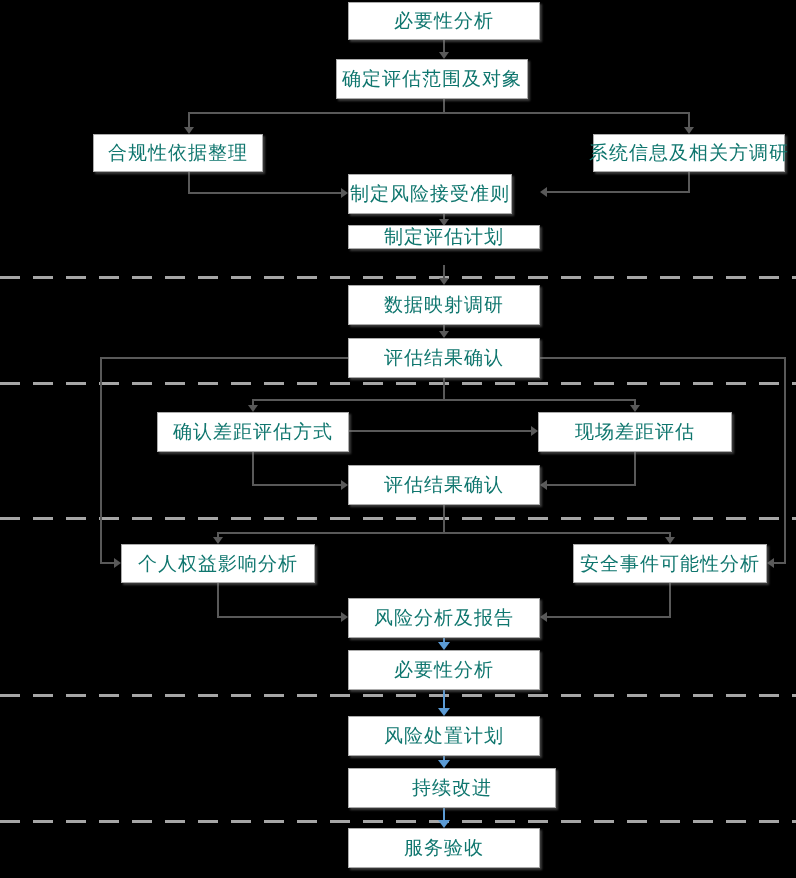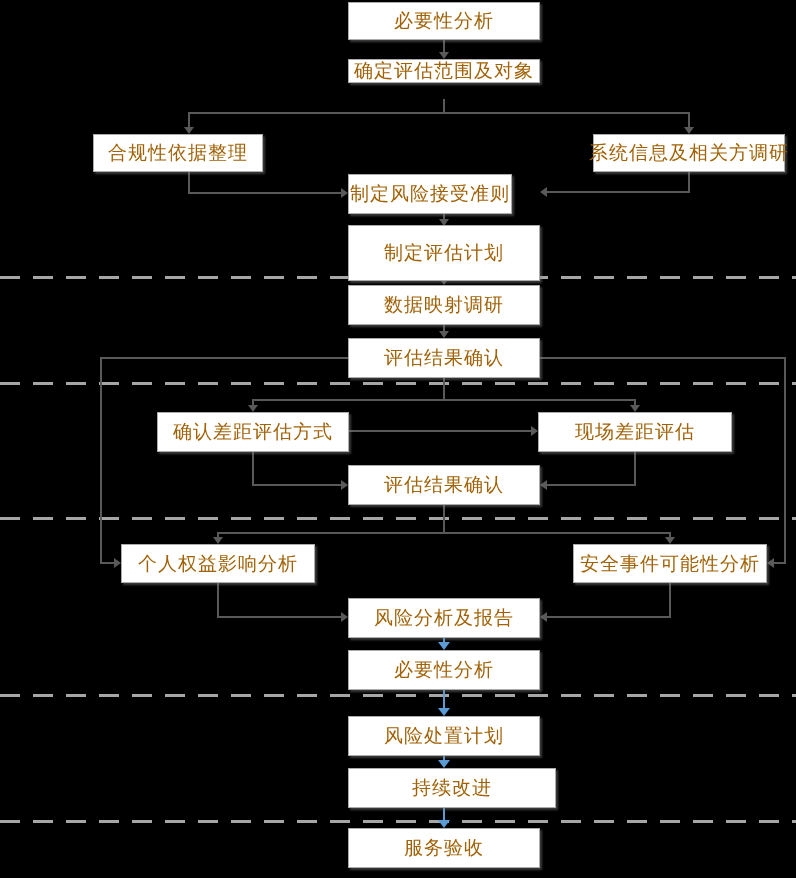--- a/index.html
+++ b/index.html
@@ -4,21 +4,21 @@
 <style>
   html,body{margin:0;padding:0;background:#000;}
   .stage{
     position:relative;width:796px;height:878px;background:#000;overflow:hidden;
     font-family:"DejaVu Sans","Liberation Sans",sans-serif;
   }
   .node{
     position:absolute;background:#fff;border:1px solid #ababab;
     box-shadow:2px 2px 2px rgba(130,130,130,0.45);
     display:flex;align-items:center;justify-content:center;
-    color:#a16207;font-size:19px;letter-spacing:1px;white-space:nowrap;
+    color:#0f766e;font-size:19px;letter-spacing:1px;white-space:nowrap;
     box-sizing:border-box;z-index:3;
   }
   .dash{
     position:absolute;left:0;width:796px;height:3px;z-index:1;
     background:repeating-linear-gradient(to right,#a6a6a6 0 20px,transparent 20px 33px);
   }
   .ln{position:absolute;background:#595959;z-index:2;}
   .bln{position:absolute;background:#5b9bd5;z-index:2;}
   .ah{position:absolute;width:0;height:0;z-index:2;}
   .ah-down{border-left:5px solid transparent;border-right:5px solid transparent;border-top:7px solid #595959;}
@@ -115,33 +115,33 @@
 
   <i class="bln" style="left:443px;top:756px;width:2px;height:5px"></i>
   <i class="ah bah-down" style="left:438px;top:760px"></i>
 
   <i class="bln" style="left:443px;top:808px;width:2px;height:13px"></i>
   <i class="ah bah-down" style="left:438px;top:820px"></i>
 
   <div class="node" style="left:348px;top:2px;width:192px;height:38px">
     <span>必要性分析</span>
   </div>
-  <div class="node" style="left:348px;top:59px;width:192px;height:24px">
+  <div class="node" style="left:336px;top:59px;width:192px;height:40px">
     <span>确定评估范围及对象</span>
   </div>
   <div class="node" style="left:93px;top:134px;width:170px;height:38px">
     <span>合规性依据整理</span>
   </div>
   <div class="node" style="left:593px;top:134px;width:192px;height:38px">
     <span>系统信息及相关方调研</span>
   </div>
   <div class="node" style="left:348px;top:174px;width:164px;height:40px">
     <span>制定风险接受准则</span>
   </div>
-  <div class="node" style="left:348px;top:225px;width:192px;height:56px">
+  <div class="node" style="left:348px;top:225px;width:192px;height:24px">
     <span>制定评估计划</span>
   </div>
   <div class="node" style="left:348px;top:285px;width:192px;height:40px">
     <span>数据映射调研</span>
   </div>
   <div class="node" style="left:348px;top:338px;width:192px;height:40px">
     <span>评估结果确认</span>
   </div>
   <div class="node" style="left:157px;top:412px;width:192px;height:40px">
     <span>确认差距评估方式</span>

